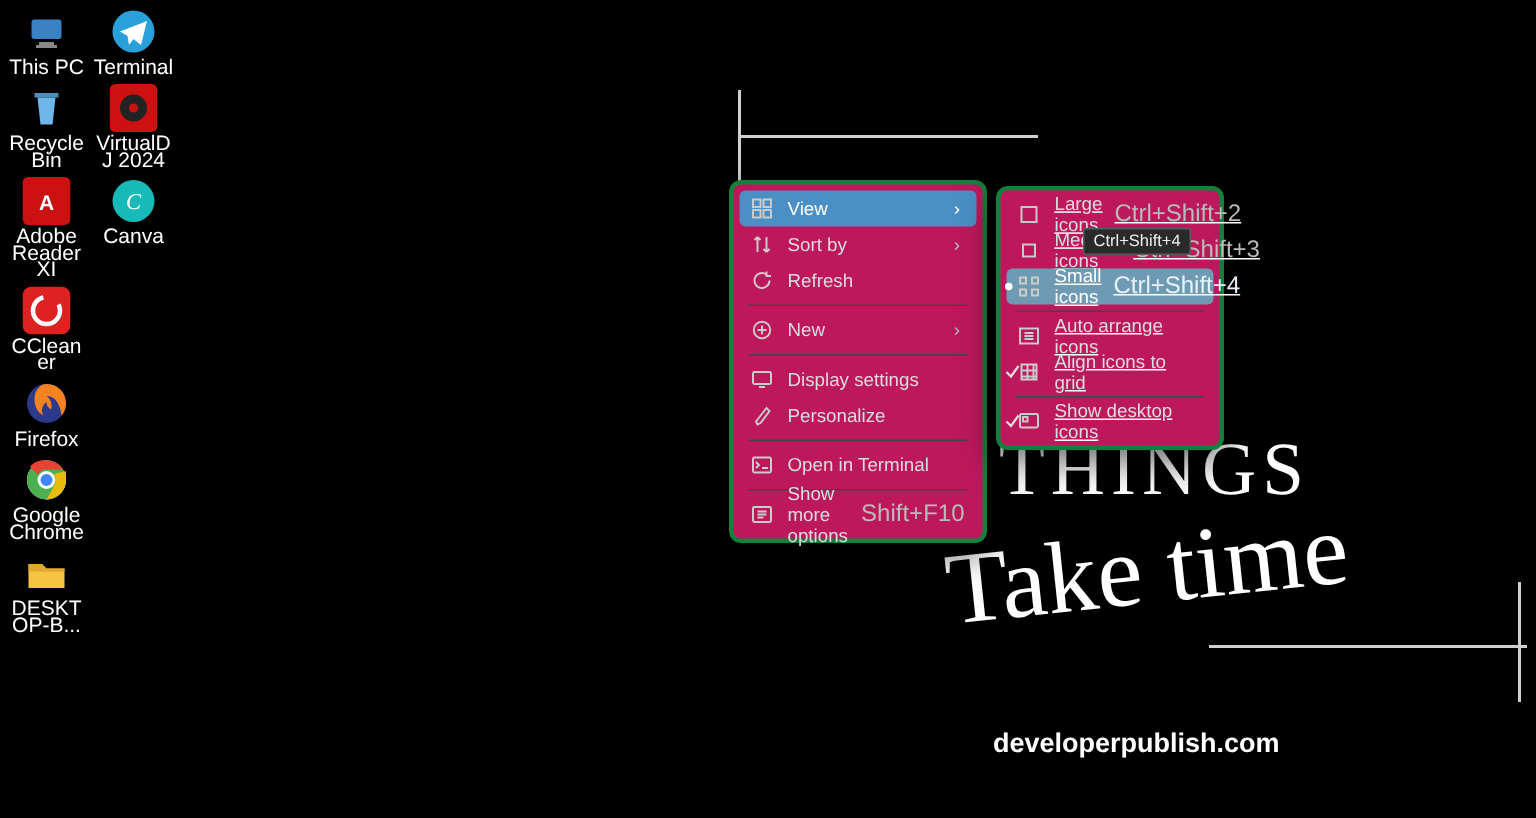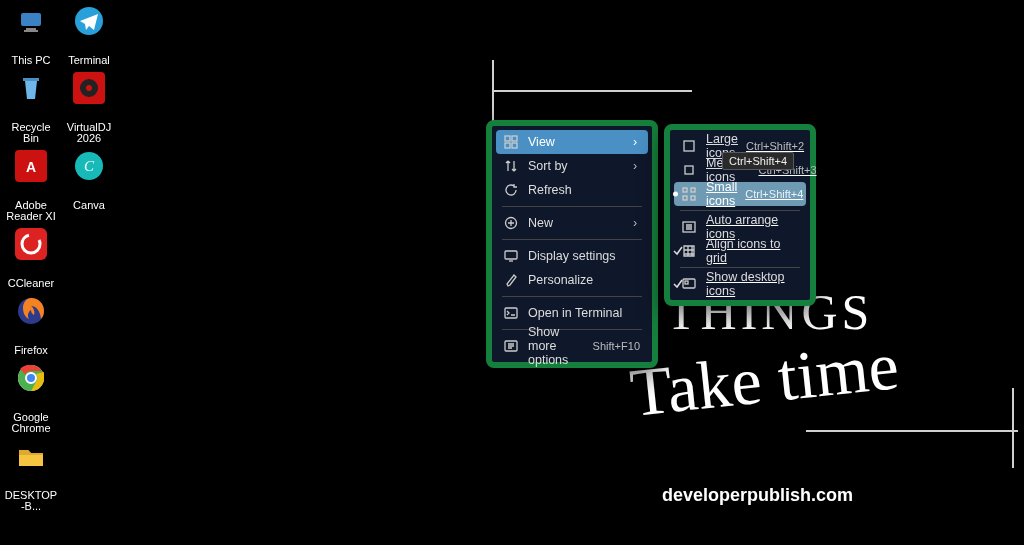--- a/index.html
+++ b/index.html
@@ -24,24 +24,24 @@
     padding: 3px 2px;
     display: flex; flex-direction: column; align-items: center;
     text-align: center;
     cursor: pointer;
   }
   .desktop-icon .ico {
     width: 32px; height: 32px;
     display: flex; align-items: center; justify-content: center;
   }
   .desktop-icon .label {
-    font-size: 11px;
+    font-size: 14px;
     line-height: 11px;
     color: #fff;
-    margin-top: 18px;
+    margin-top: 2px;
     word-break: break-word;
     text-shadow: 0 1px 2px #000;
   }
 
   
   .wb-line-h { position:absolute; background:#d0d0d0; height:2px; }
   .wb-line-v { position:absolute; background:#d0d0d0; width:2px; }
   .wb-heading {
     position:absolute; left:666px; top:283px;
     font-family: Georgia, "Times New Roman", serif;
@@ -54,43 +54,43 @@
     transform: rotate(-6deg);
   }
   .wb-footer {
     position:absolute; left:662px; top:485px;
     font-size: 18px; font-weight:700; color:#fff;
   }
 
   
   .ctx {
     position:absolute;
-    background:#0f172a;
-    border:6px solid #15803d;
+    background:#be185d;
+    border:3px solid #15803d;
     border-radius:8px;
     box-shadow:0 8px 24px rgba(0,0,0,0.6);
     padding:4px;
     font-size:12.5px;
   }
   .ctx.main { left:486px; top:120px; width:172px; }
   .ctx.sub  { left:664px; top:124px; width:152px;text-decoration:underline; }
   .ctx-item {
     display:flex; align-items:center;
     height:24px;
     padding:0 8px 0 6px;
     border-radius:4px;
     color:#ddd;
     position:relative;
     cursor:pointer;
   }
   .ctx-item.hover { background:#4a90c5; color:#fff; }
   .ctx-item.sel   { background:#6f9ab3; color:#fff; }
   .ctx-ico { width:18px; height:18px; margin-right:8px; flex:0 0 18px; display:flex; align-items:center; justify-content:center; }
   .ctx-label { flex:1; }
-  .ctx-short { font-size:11px; color:#bbb; margin-left:8px; }
+  .ctx-short { font-size:16px; color:#bbb; margin-left:8px; }
   .ctx-item.hover .ctx-short, .ctx-item.sel .ctx-short { color:#e8f2fb; }
   .ctx-chev { width:10px; text-align:center; color:#bbb; margin-left:6px; }
   .ctx-item.hover .ctx-chev { color:#fff; }
   .ctx-sep { height:1px; background:#444; margin:4px 6px; }
   .underline { text-decoration: underline; }
 
   .dotmark {
     width:5px; height:5px; border-radius:50%; background:#fff;
     position:absolute; left:-1px; top:50%; transform:translateY(-50%);
   }
@@ -207,21 +207,21 @@
                      <div class="label">Terminal</div>
         </div>
         <div class="desktop-icon">
           <div class="ico">
             <svg viewBox="0 0 32 32" width="32" height="32">
               <rect width="32" height="32" rx="4" fill="#c11"></rect>
               <circle cx="16" cy="16" r="9" fill="#222"></circle>
               <circle cx="16" cy="16" r="3" fill="#c11"></circle>
             </svg>
           </div>
-                     <div class="label">VirtualDJ 2026</div>
+                     <div class="label">VirtualDJ 2024</div>
         </div>
         <div class="desktop-icon">
           <div class="ico">
             <svg viewBox="0 0 32 32" width="32" height="32">
               <circle cx="16" cy="16" r="14" fill="#17bab8"></circle>
               <text x="16" y="21" text-anchor="middle" font-size="15" fill="#fff" font-family="Georgia" font-style="italic">C</text>
             </svg>
           </div>
                      <div class="label">Canva</div>
         </div>

